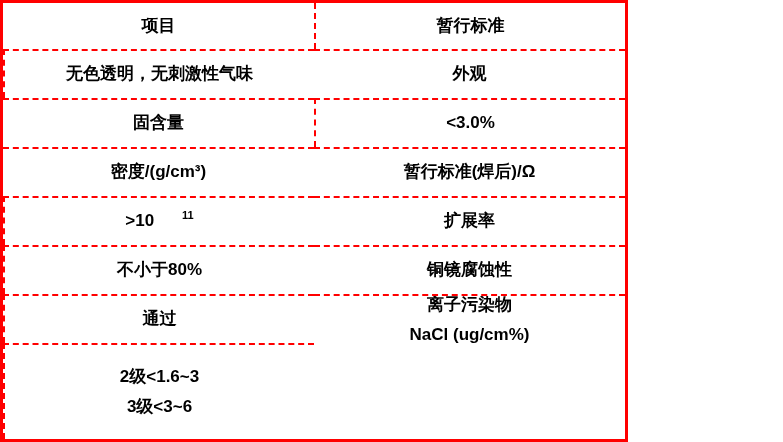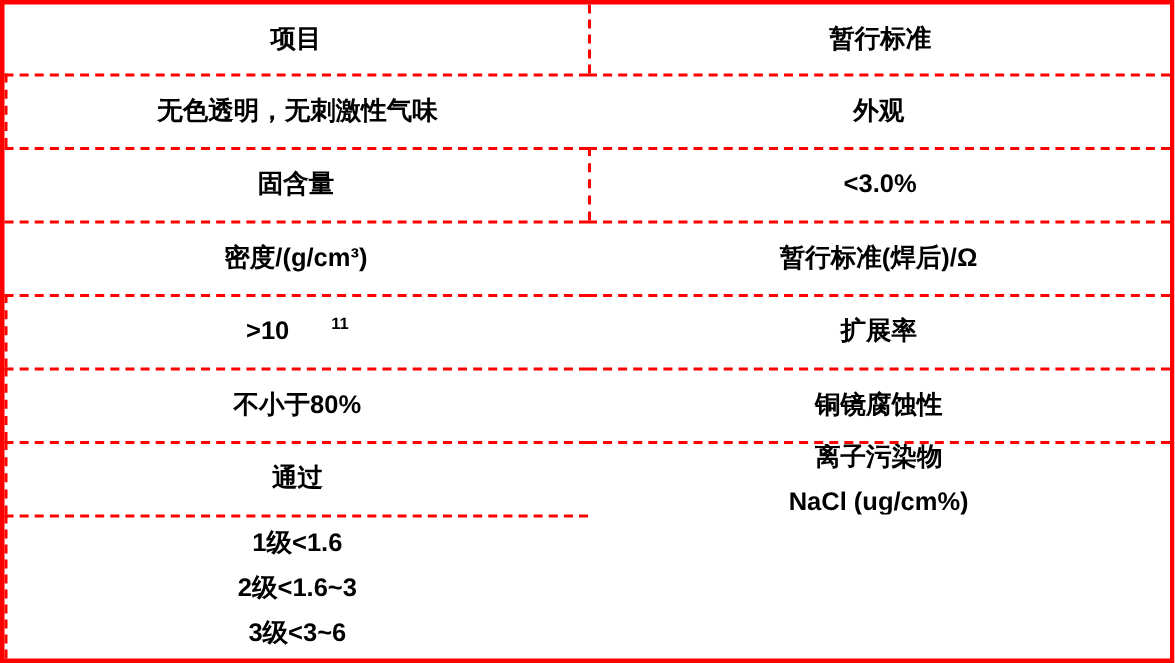--- a/index.html
+++ b/index.html
@@ -1,21 +1,21 @@
 <!DOCTYPE html>
 <html><head>
 <meta charset="utf-8">
 <style>
   * { margin: 0; padding: 0; box-sizing: border-box; }
   html, body {
     background: #ffffff;
     font-family: "Liberation Sans", "DejaVu Sans", sans-serif;
   }
   .spec-table {
-    width: 783px;
+    width: 628px;
     height: 442px;
     border: 3px solid #FF0000;
     background: #ffffff;
     display: grid;
     grid-template-columns: 1fr 1fr;
     grid-template-rows: 46px repeat(6, 49px) 1fr;
   }
   .cell {
     display: flex;
     flex-direction: column;
@@ -90,18 +90,17 @@
   </div>
   <div class="cell val row-sep">
     <span>通过</span>
   </div>
 
   <div class="cell row-sep multiline">
     <span>离子污染物</span>
     <span>NaCl (ug/cm%)</span>
   </div>
   <div class="cell val row-sep multiline">
-    <span>1级&lt;1.6</span>
     <span>2级&lt;1.6~3</span>
     <span>3级&lt;3~6</span>
   </div>
 
 </div>
 
 </body></html>

